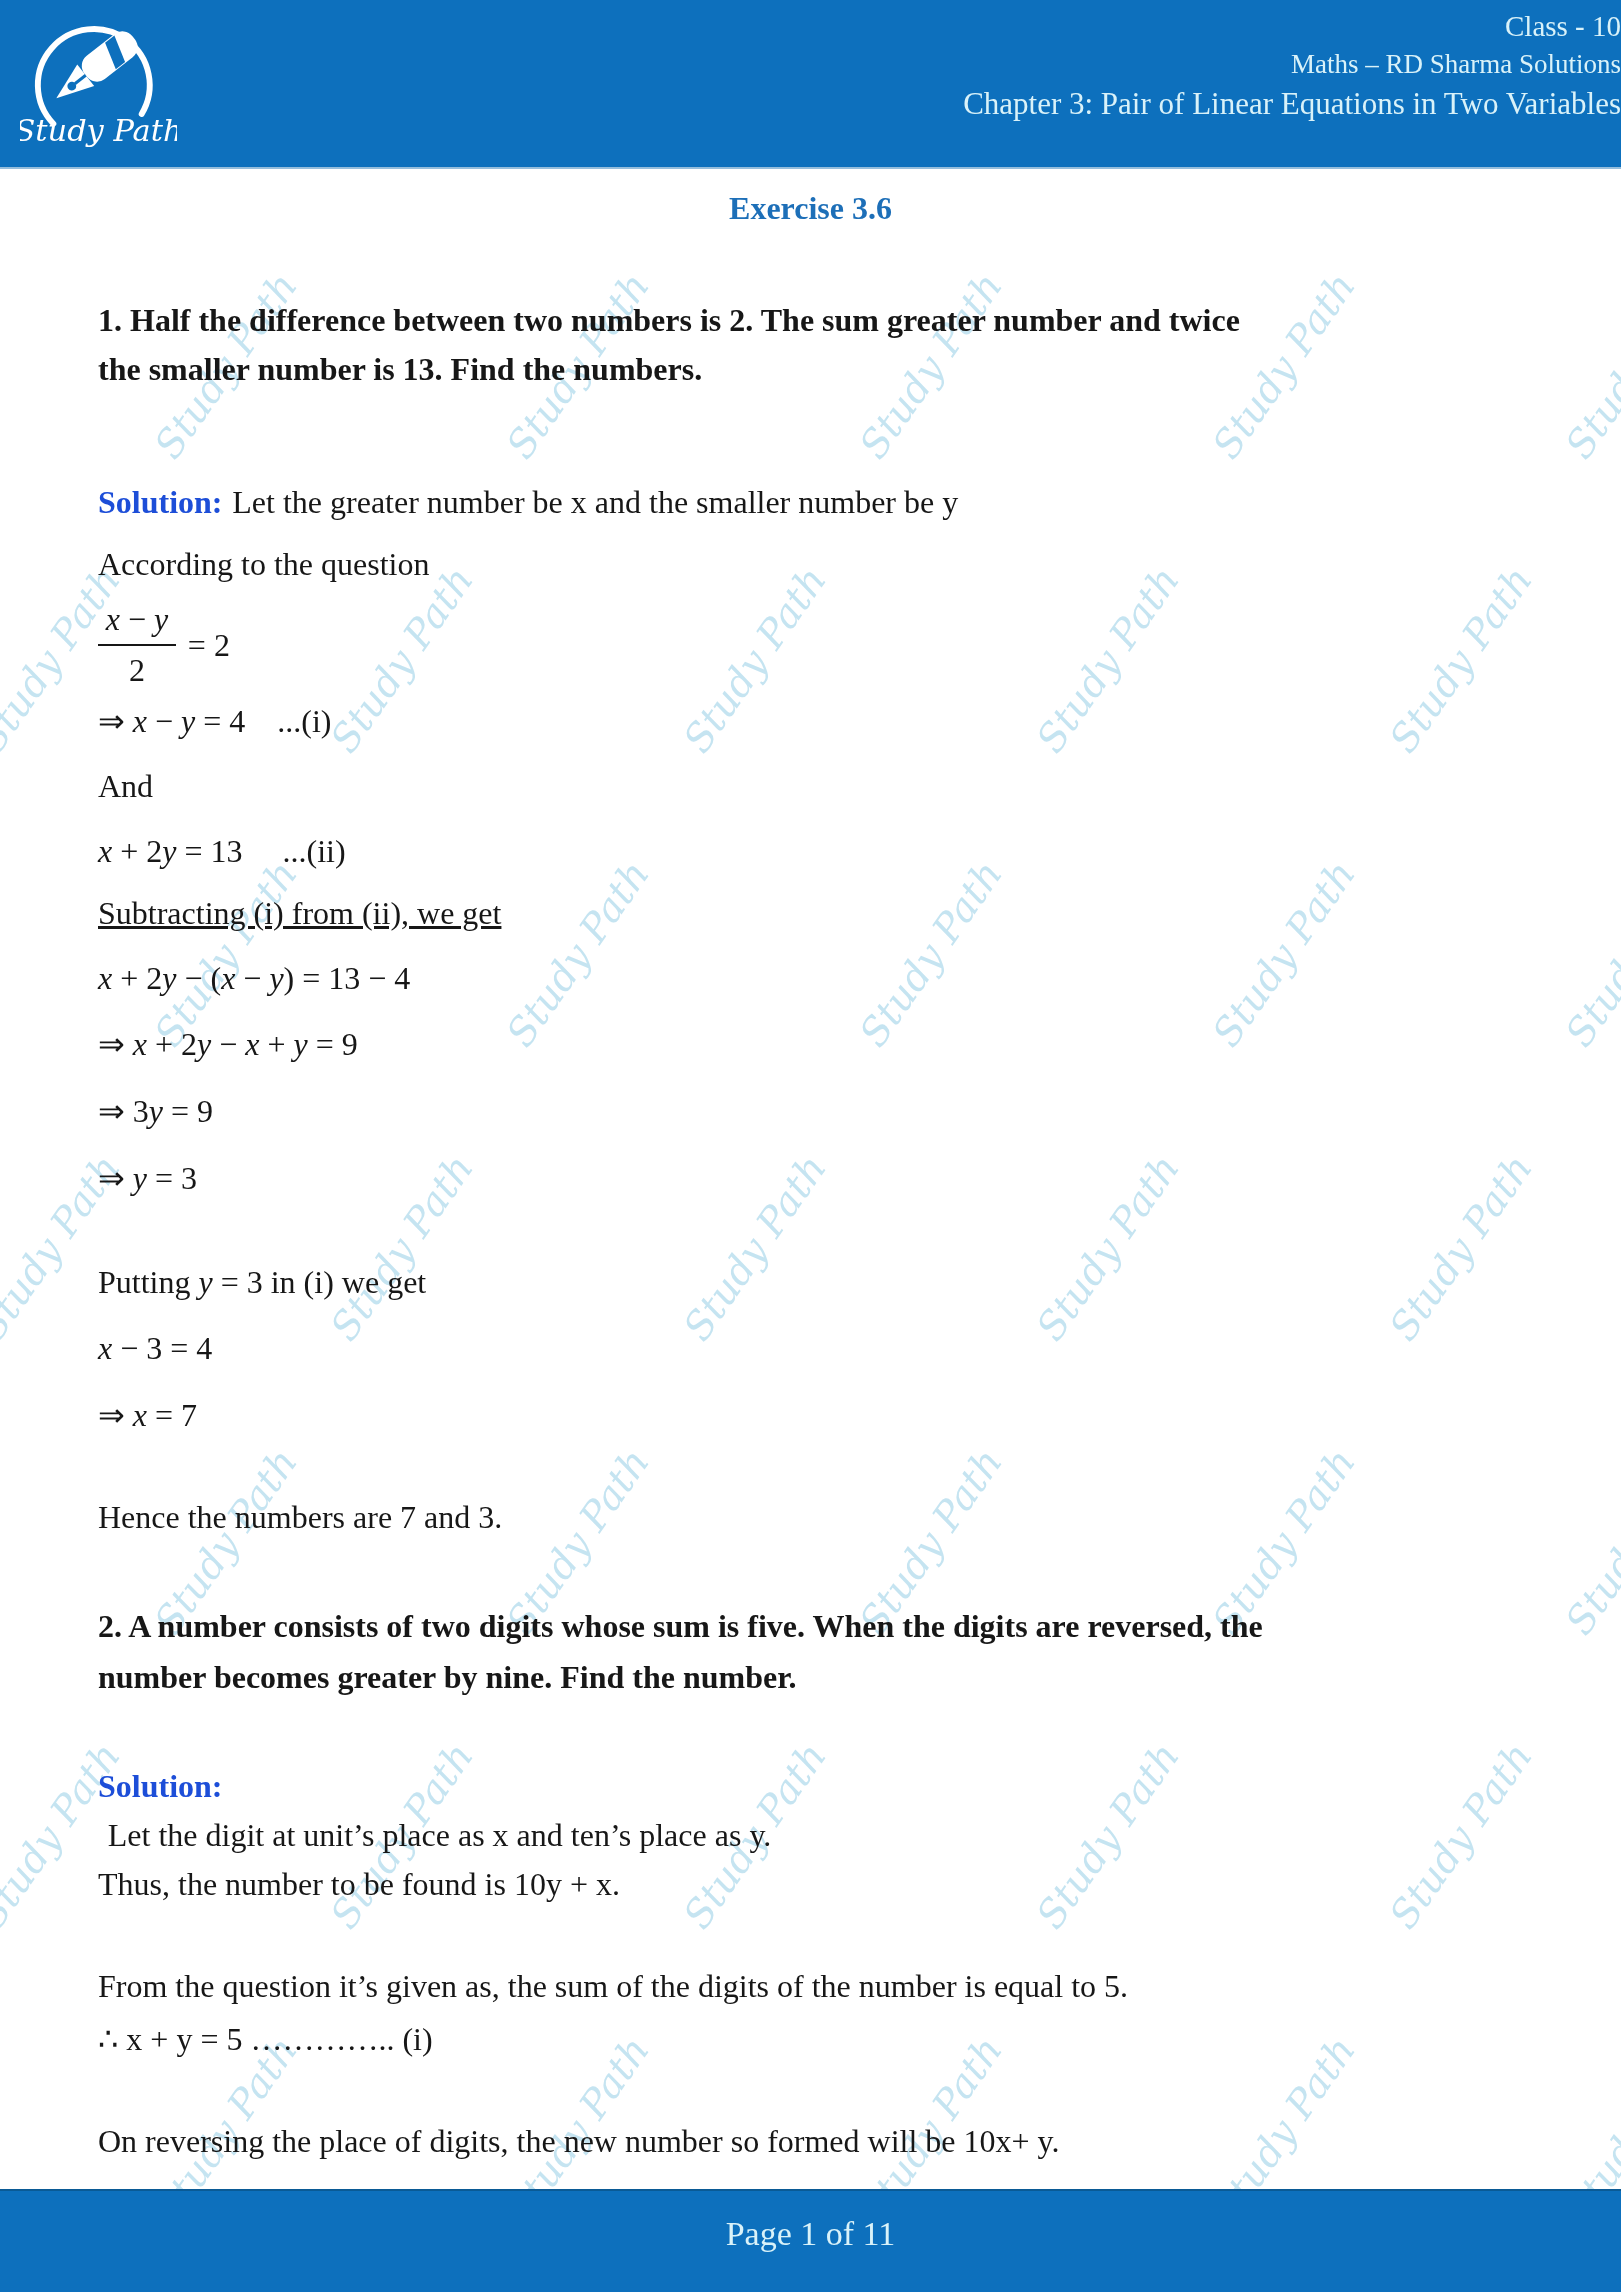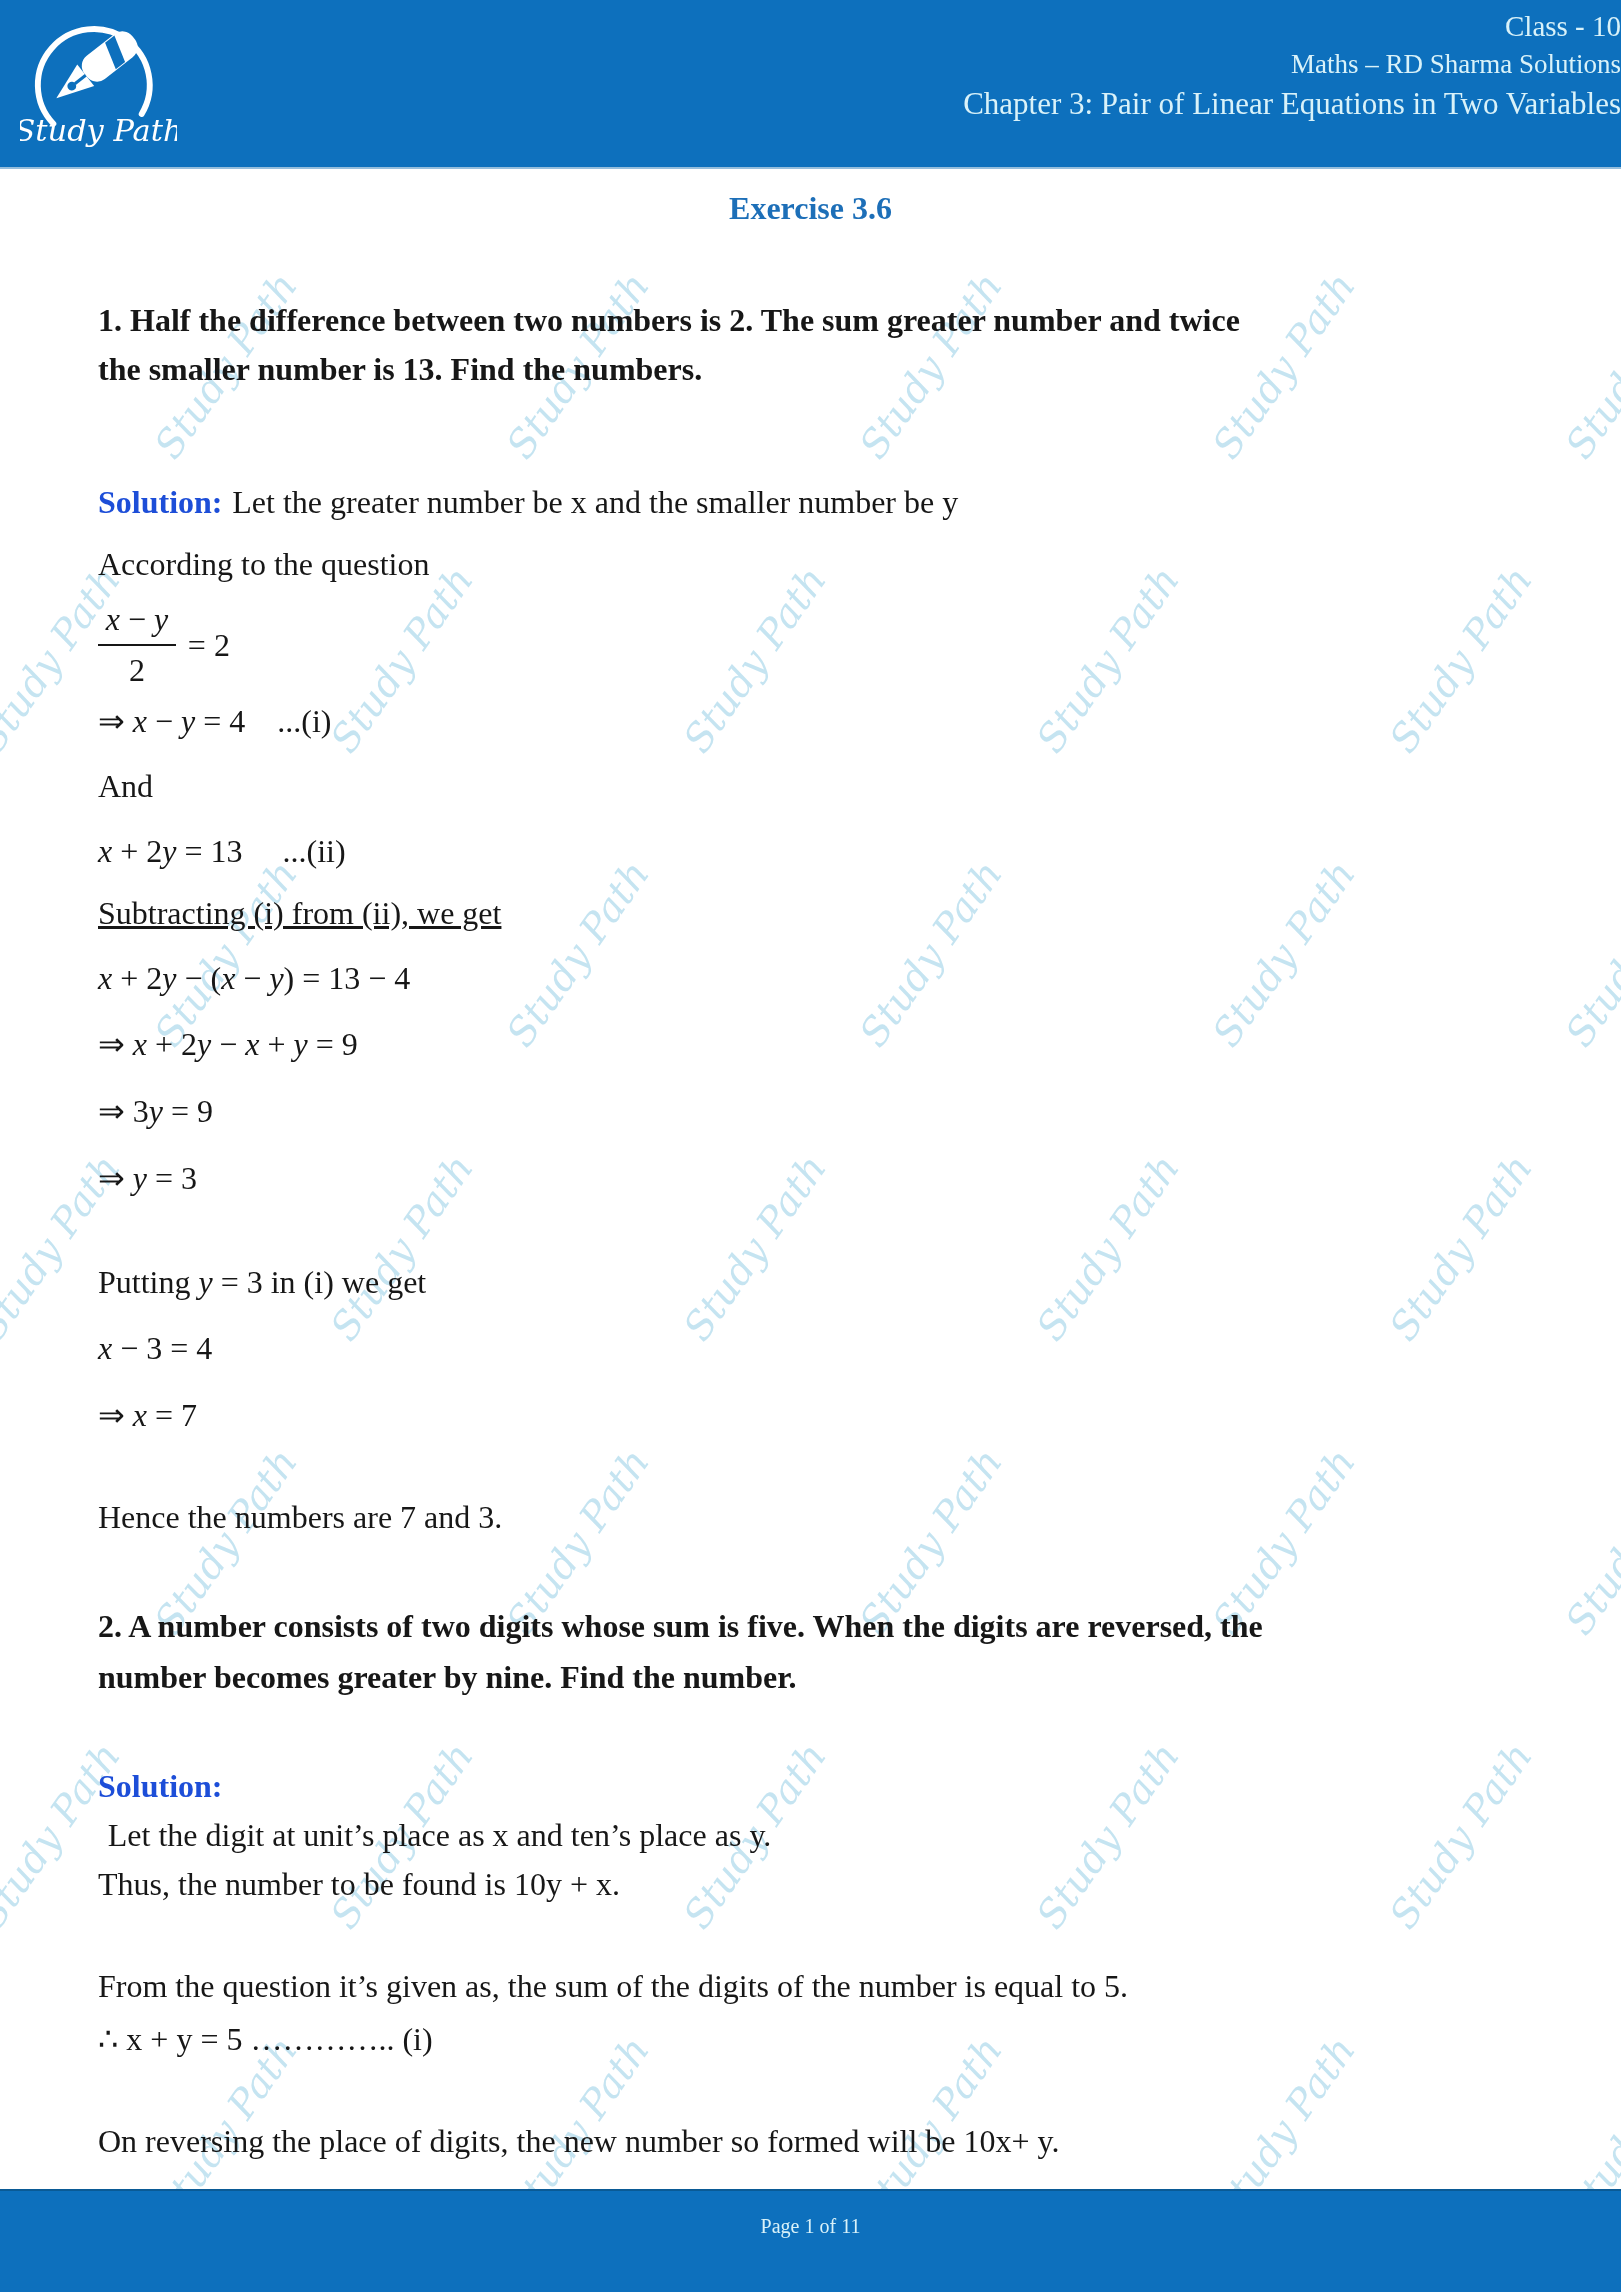--- a/index.html
+++ b/index.html
@@ -40,21 +40,21 @@
   .frac{display:inline-flex;flex-direction:column;align-items:center;}
   .frac .num{line-height:45px;padding:0 7.8px 2px;white-space:pre-wrap;}
   .frac .bar{height:2.9px;background:#171717;align-self:stretch;}
   .frac .den{line-height:45px;padding-top:2px;}
   .frac-rhs{margin-left:11.8px;white-space:pre-wrap;}
   
   .footer{
     position:absolute;left:0;right:0;bottom:0;height:102px;
     background:#0d70bd;border-top:2px solid #0a5a95;z-index:2;text-align:center;
   }
-  .footer-text{color:#d9f2f9;font-size:20px;padding-top:23.5px;}
+  .footer-text{color:#d9f2f9;font-size:34px;padding-top:23.5px;}
 </style>
 </head>
 <body>
 
 <div class="page">
 
   <div class="wm-layer">
       <span class="wm" style="left: -59px; top: 49px;">Study Path</span>
       <span class="wm" style="left: 294px; top: 49px;">Study Path</span>
       <span class="wm" style="left: 647px; top: 49px;">Study Path</span>

